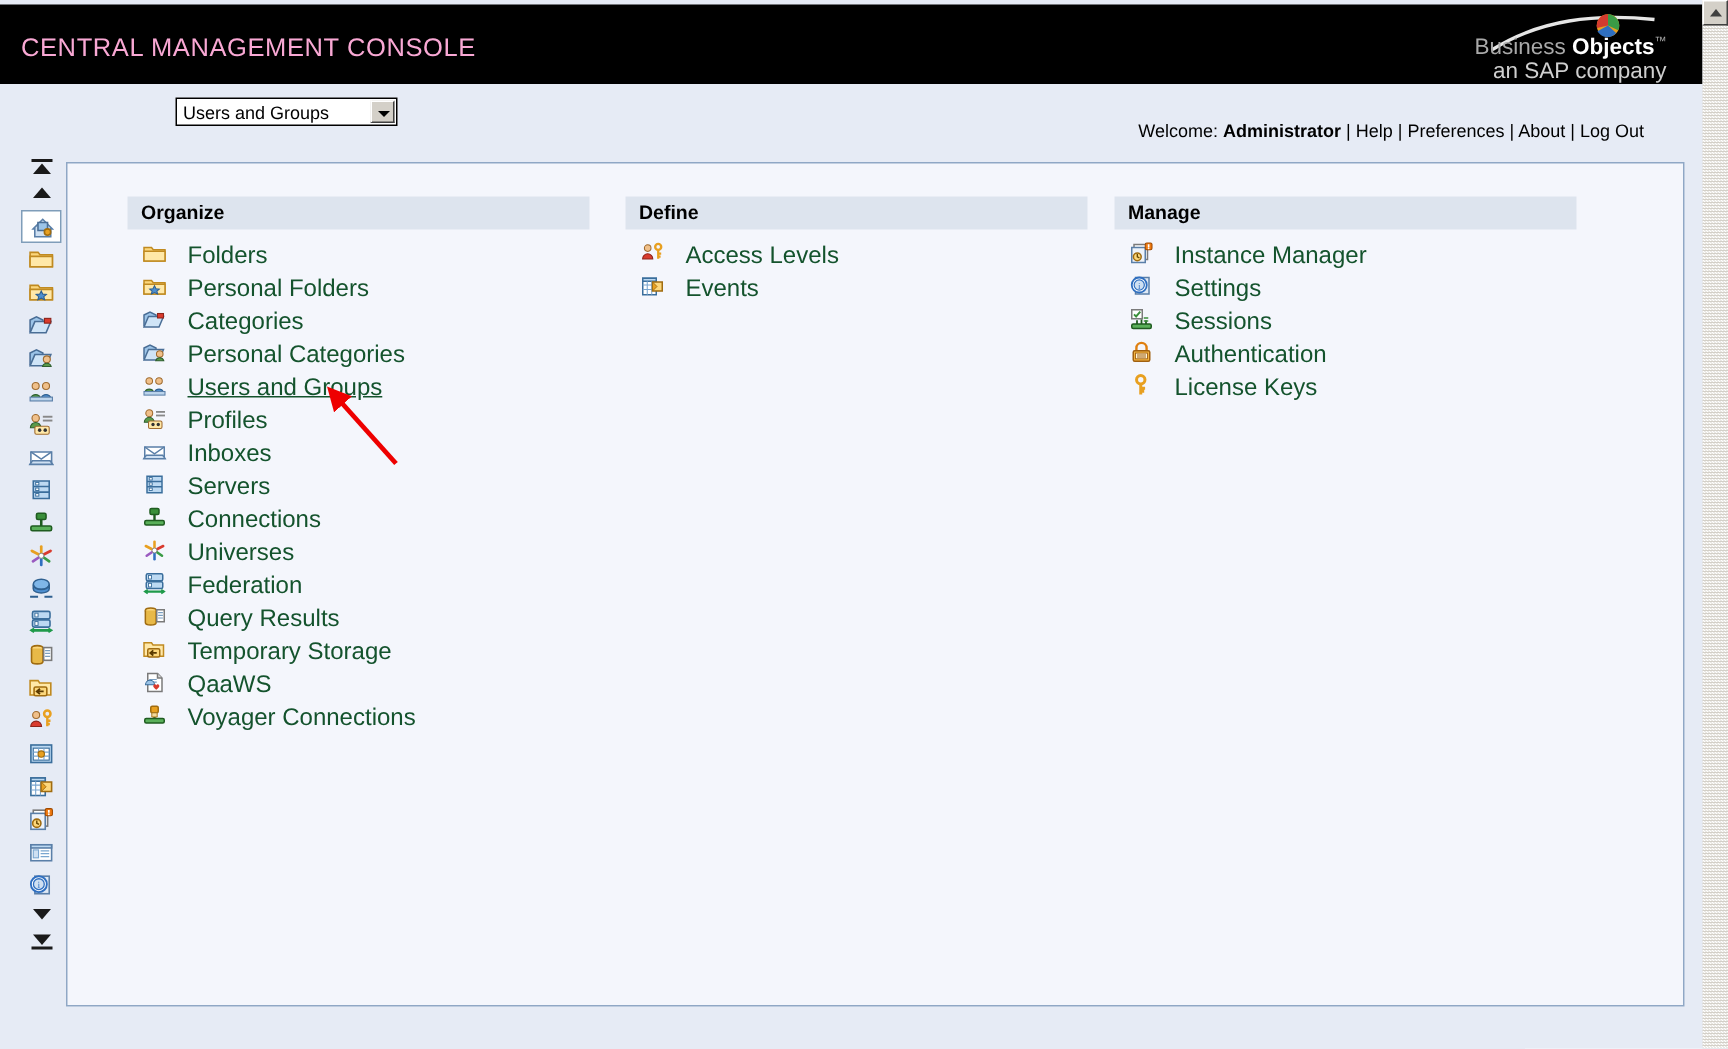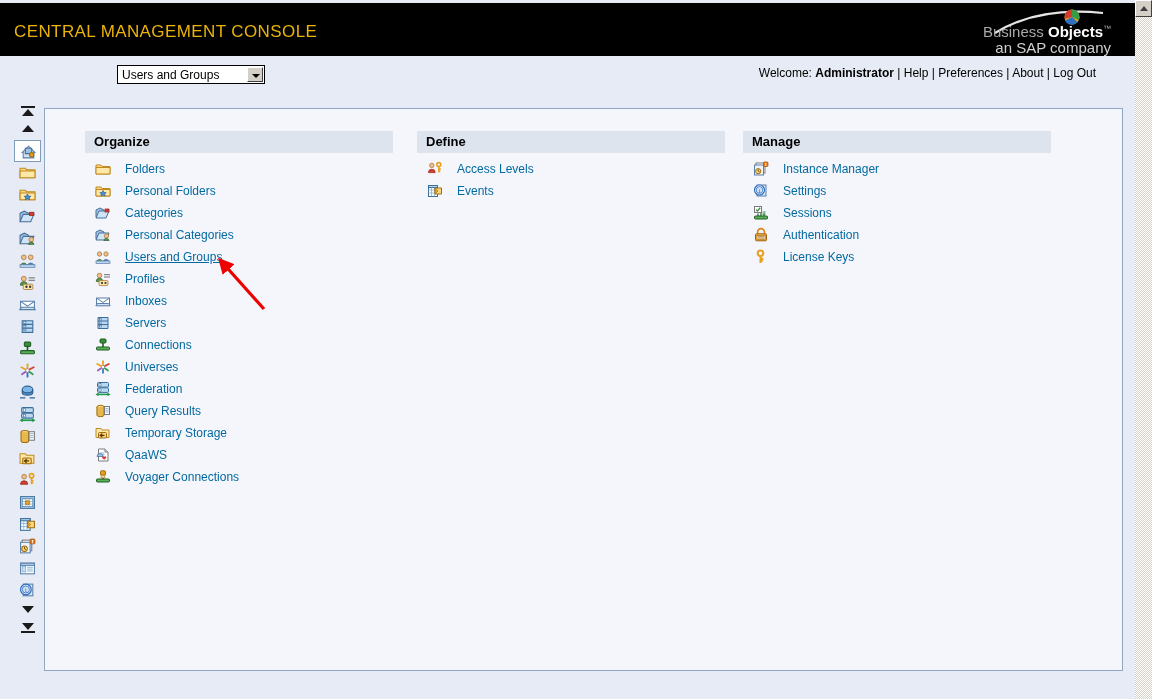--- a/index.html
+++ b/index.html
@@ -11,21 +11,21 @@
     position:relative;
   }
 
   
   #banner{
     position:absolute;left:0;top:3px;width:1135px;height:53px;
     background:#000;overflow:hidden;
   }
   #banner-title{
     position:absolute;left:14px;top:19px;
-    color:#eab308;font-size:17px;letter-spacing:.4px;
+    color:#f9a8d4;font-size:17px;letter-spacing:.4px;
     font-family:"Liberation Sans", sans-serif;
   }
   #logo{
     position:absolute;right:12px;top:4px;width:180px;height:46px;text-align:right;
   }
   #logo .bo-line1{
     position:absolute;right:12px;top:16px;white-space:nowrap;
     font-size:15px;color:#a9a9a9;font-family:"Liberation Sans", sans-serif;
   }
   #logo .bo-line1 b{color:#ffffff;}
@@ -57,21 +57,21 @@
     background:#d4d0c8;
     border:1px solid #ffffff;border-right-color:#404040;border-bottom-color:#404040;
     box-sizing:border-box;
   }
   #module-select .sel-arrow i{
     position:absolute;left:4px;top:6px;
     width:0;height:0;border-left:4px solid transparent;border-right:4px solid transparent;
     border-top:4px solid #000;
   }
   #welcome-bar{
-    position:absolute;right:39px;top:10px;
+    position:absolute;right:39px;top:24px;
     font-size:12px;color:#000;white-space:nowrap;
   }
   #welcome-bar .sep{color:#000;}
   #welcome-bar a{color:#000;text-decoration:none;cursor:pointer;}
   #welcome-bar b{font-weight:bold;}
 
   
   #rail{
     position:absolute;left:14px;top:104px;width:27px;height:568px;
   }
@@ -105,21 +105,21 @@
     padding:3px 0 0 9px;box-sizing:border-box;
     white-space:nowrap;
   }
   .col-list{margin-top:6px;}
   .col-item{
     height:22px;position:relative;cursor:pointer;
   }
   .col-item .ico{position:absolute;left:10px;top:2px;}
   .col-item .lbl{
     position:absolute;left:40px;top:3px;
-    font-size:12px;color:#0369a1;white-space:nowrap;
+    font-size:16px;color:#14532d;white-space:nowrap;
   }
   .col-item .lbl.linked{text-decoration:underline;}
 
   
   #annot{position:absolute;left:0;top:0;width:1152px;height:699px;pointer-events:none;}
 
   
   #vscroll{
     position:absolute;right:0;top:0;width:17px;height:699px;
     background:repeating-conic-gradient(#ffffff 0% 25%, #d4d0c8 0% 50%) 0 0/2px 2px;

